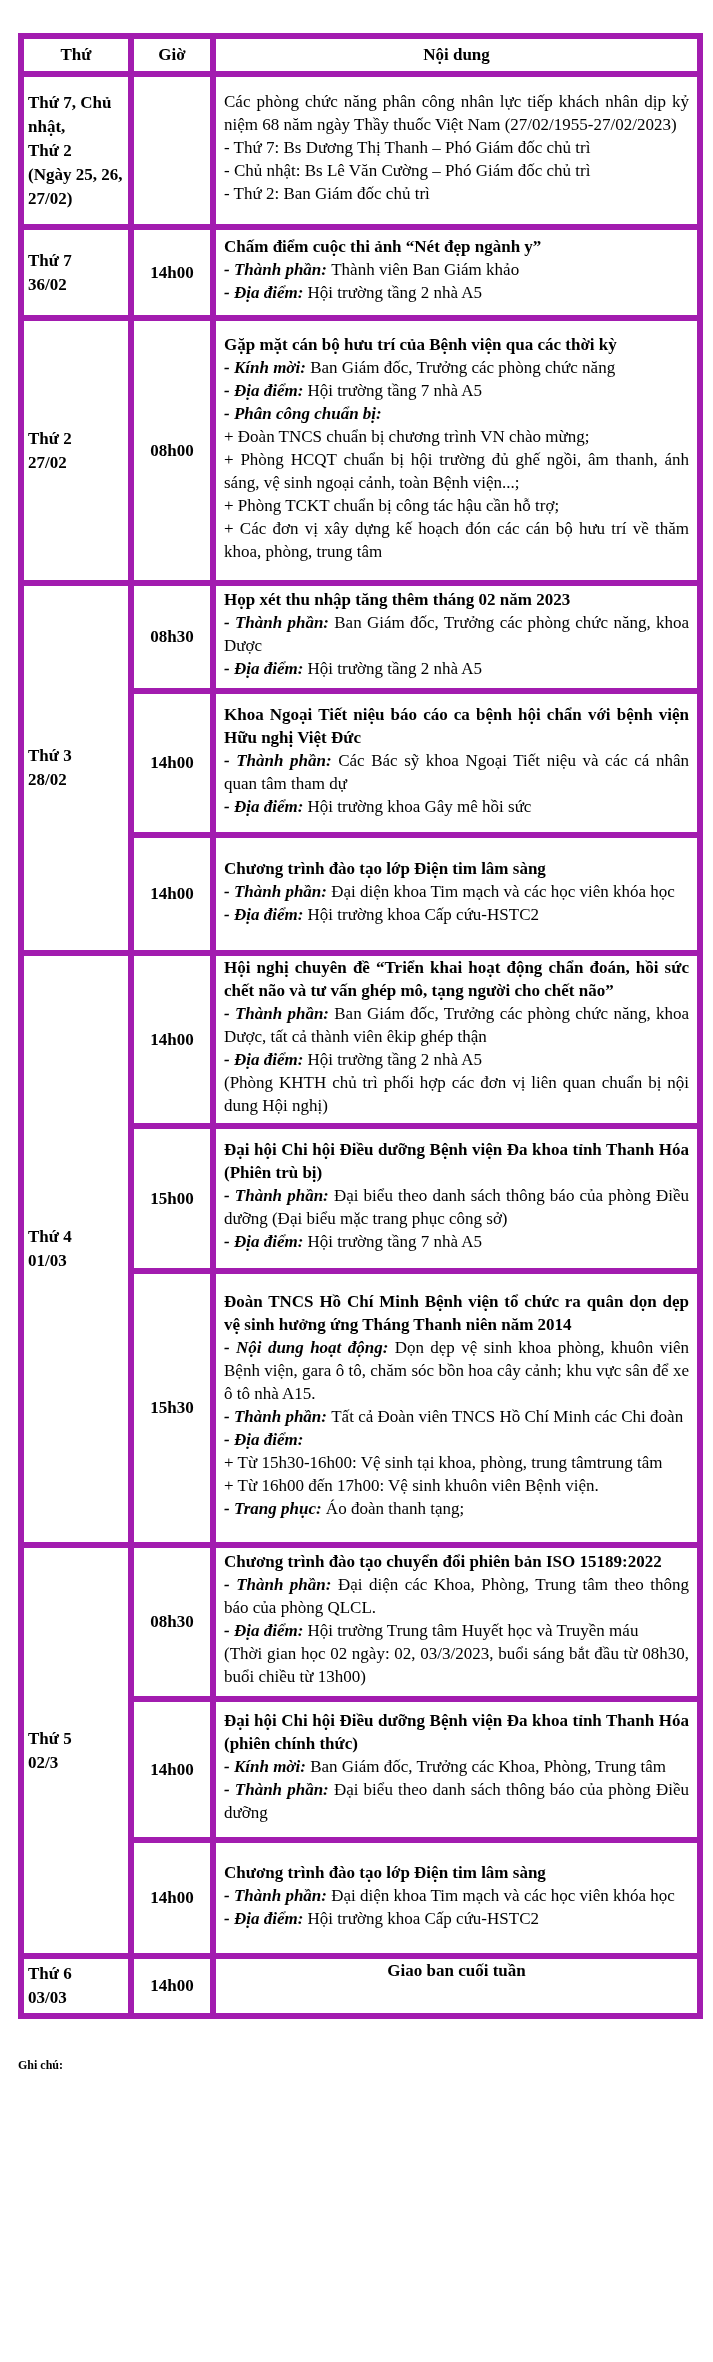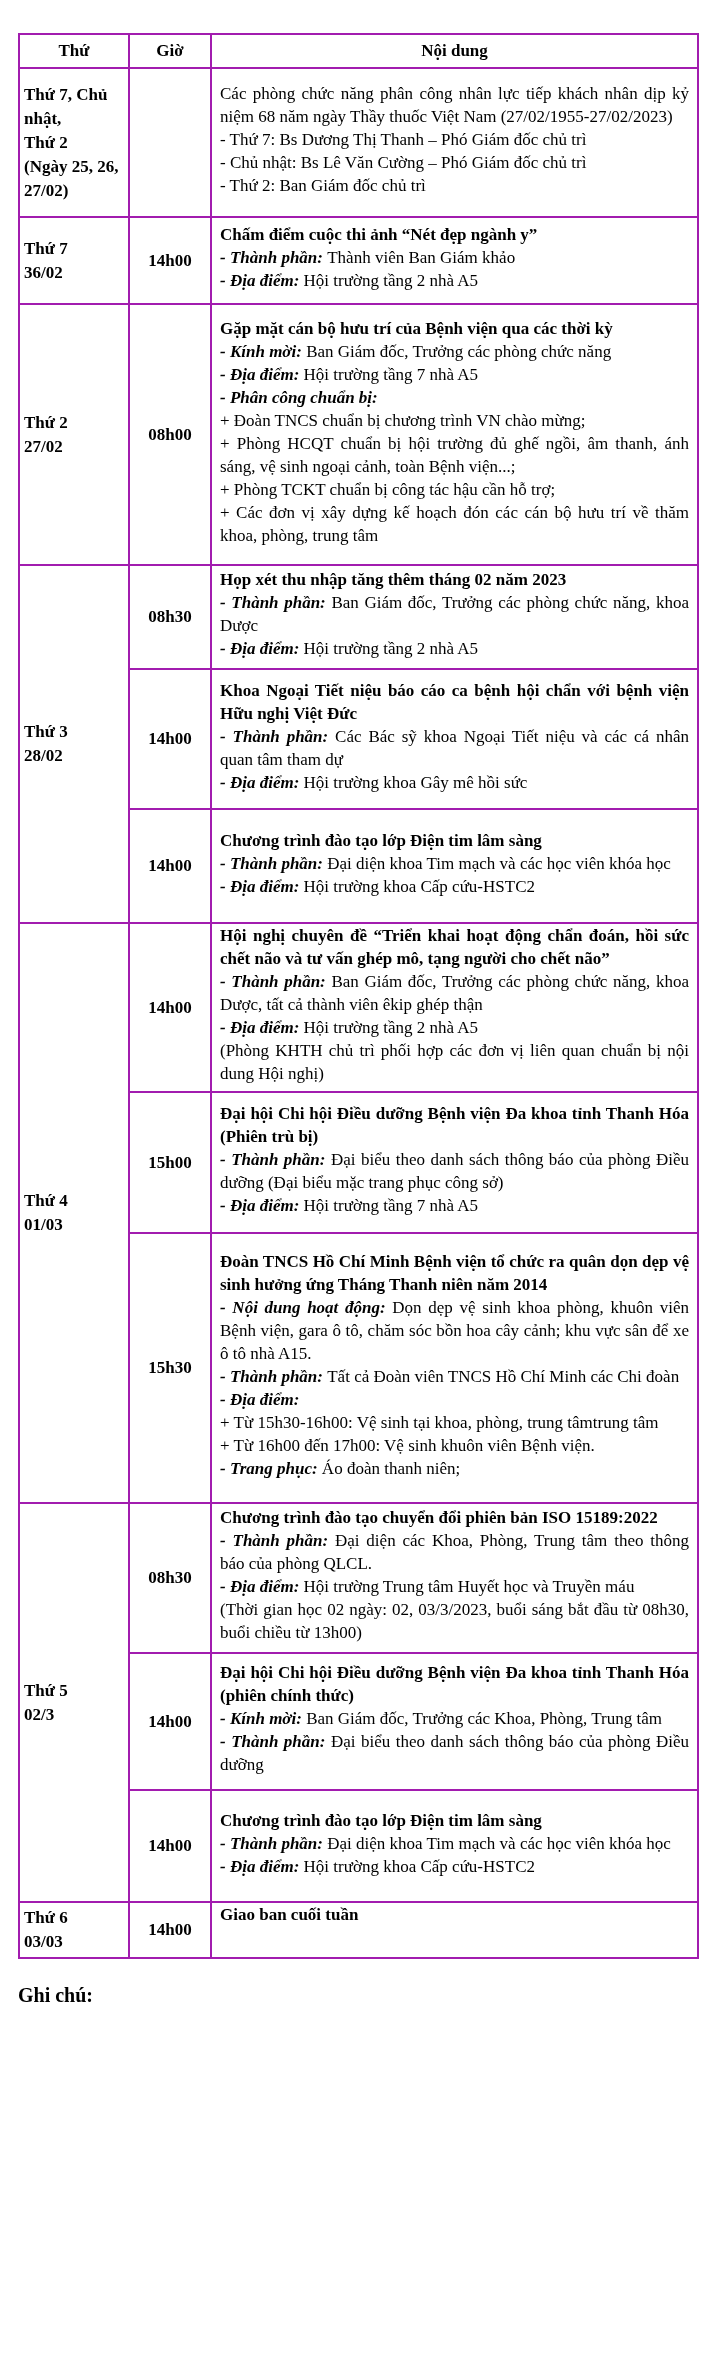--- a/index.html
+++ b/index.html
@@ -21,21 +21,21 @@
   table.schedule {
     border-collapse: collapse;
     width: 679px;
     table-layout: fixed;
   }
   table.schedule col.c-day { width: 110px; }
   table.schedule col.c-time { width: 82px; }
   table.schedule col.c-content { width: 487px; }
   table.schedule th,
   table.schedule td {
-    border: 2px solid #a21caf;
+    border: 6px solid #a21caf;
     vertical-align: middle;
   }
   table.schedule th {
     font-size: 17px;
     font-weight: bold;
     text-align: center;
     height: 28px;
     padding: 2px 0;
   }
   td.day {
@@ -79,26 +79,26 @@
   .h102 { height: 96px;  }
   .h138 { height: 132px; }
   .h112 { height: 106px; }
   .h166 { height: 160px; }
   .h139 { height: 133px; }
   .h268 { height: 262px; }
   .h148 { height: 142px; }
   .h135 { height: 129px; }
   .h110 { height: 104px; }
   .h54  { height: 48px;  }
-  .h54 .ev-title { text-align: left; }
+  .h54 .ev-title { text-align: center; }
 
   .notes {
-    margin-top: 24px;
+    margin-top: 34px;
     width: 679px;
-    font-size: 20px;
+    font-size: 12px;
     line-height: 24px;
   }
   .notes-heading {
     font-weight: bold;
     margin-bottom: 14px;
   }
   .note-item {
     text-align: justify;
     margin-bottom: 13px;
   }
@@ -210,21 +210,21 @@
     </tr>
     <tr>
       <td class="time">15h30</td>
       <td class="content h268">
         <div class="ev-title">Đoàn TNCS Hồ Chí Minh Bệnh viện tổ chức ra quân dọn dẹp vệ sinh hưởng ứng Tháng Thanh niên năm 2014</div>
         <div class="ln"><span class="lbl">- Nội dung hoạt động: </span><span>Dọn dẹp vệ sinh khoa phòng, khuôn viên Bệnh viện, gara ô tô, chăm sóc bồn hoa cây cảnh; khu vực sân để xe ô tô nhà A15.</span></div>
         <div class="ln"><span class="lbl">- Thành phần: </span><span>Tất cả Đoàn viên TNCS Hồ Chí Minh các Chi đoàn</span></div>
         <div class="ln"><span class="lbl">- Địa điểm:</span></div>
         <div class="ln"><span>+ Từ 15h30-16h00: Vệ sinh tại khoa, phòng, trung tâmtrung tâm</span></div>
         <div class="ln"><span>+ Từ 16h00 đến 17h00: Vệ sinh khuôn viên Bệnh viện.</span></div>
-        <div class="ln"><span class="lbl">- Trang phục: </span><span>Áo đoàn thanh niên;</span></div>
+        <div class="ln"><span class="lbl">- Trang phục: </span><span>Áo đoàn thanh tạng;</span></div>
       </td>
     </tr>
 
     <tr>
       <td class="day" rowspan="3">Thứ 5
 02/3</td>
       <td class="time">08h30</td>
       <td class="content h148">
         <div class="ev-title">Chương trình đào tạo chuyển đổi phiên bản ISO 15189:2022</div>
         <div class="ln"><span class="lbl">- Thành phần: </span><span>Đại diện các Khoa, Phòng, Trung tâm theo thông báo của phòng QLCL.</span></div>

